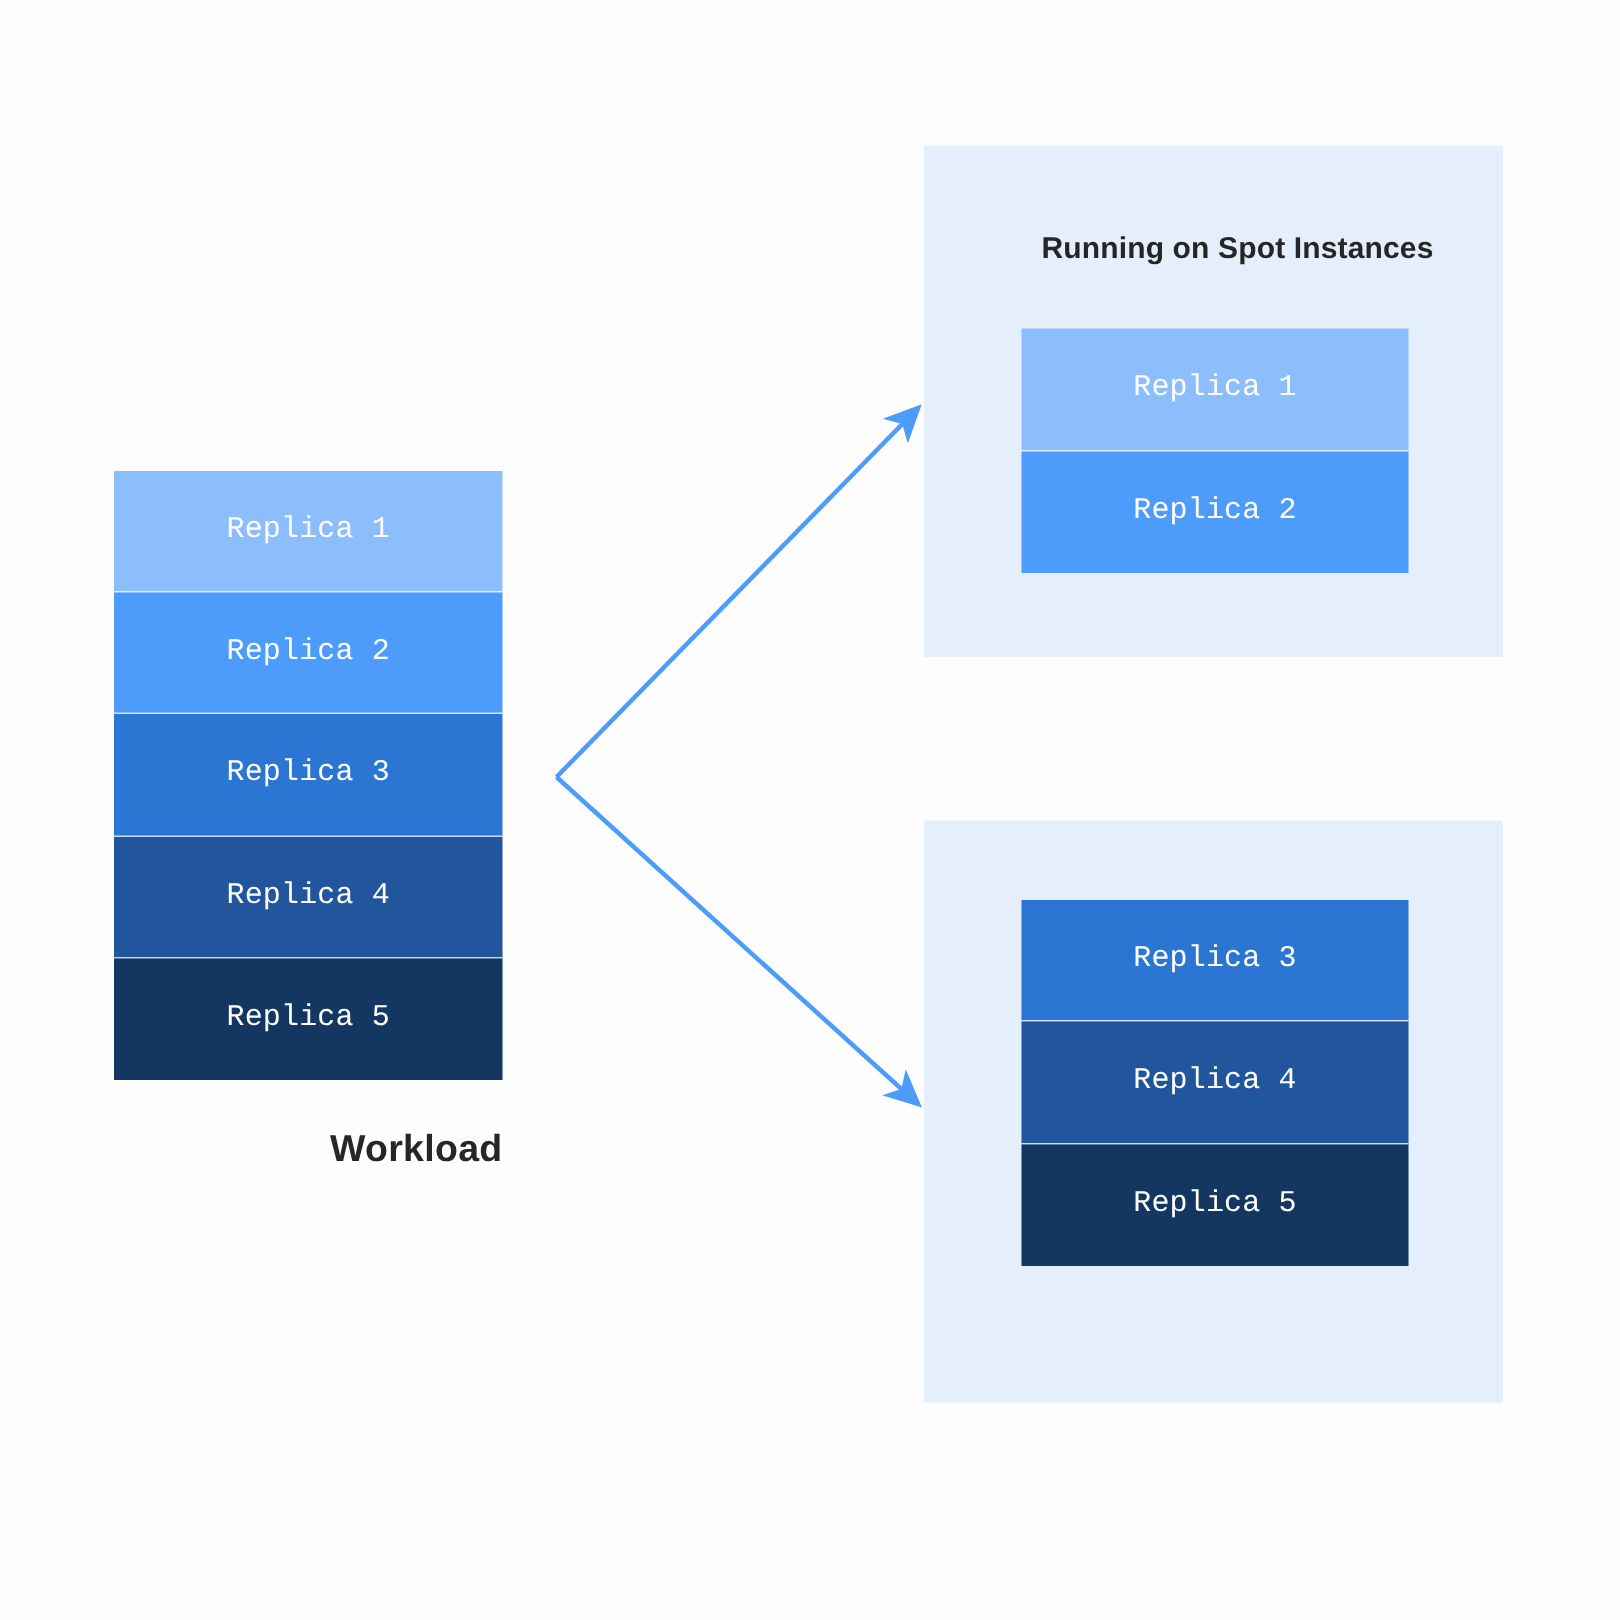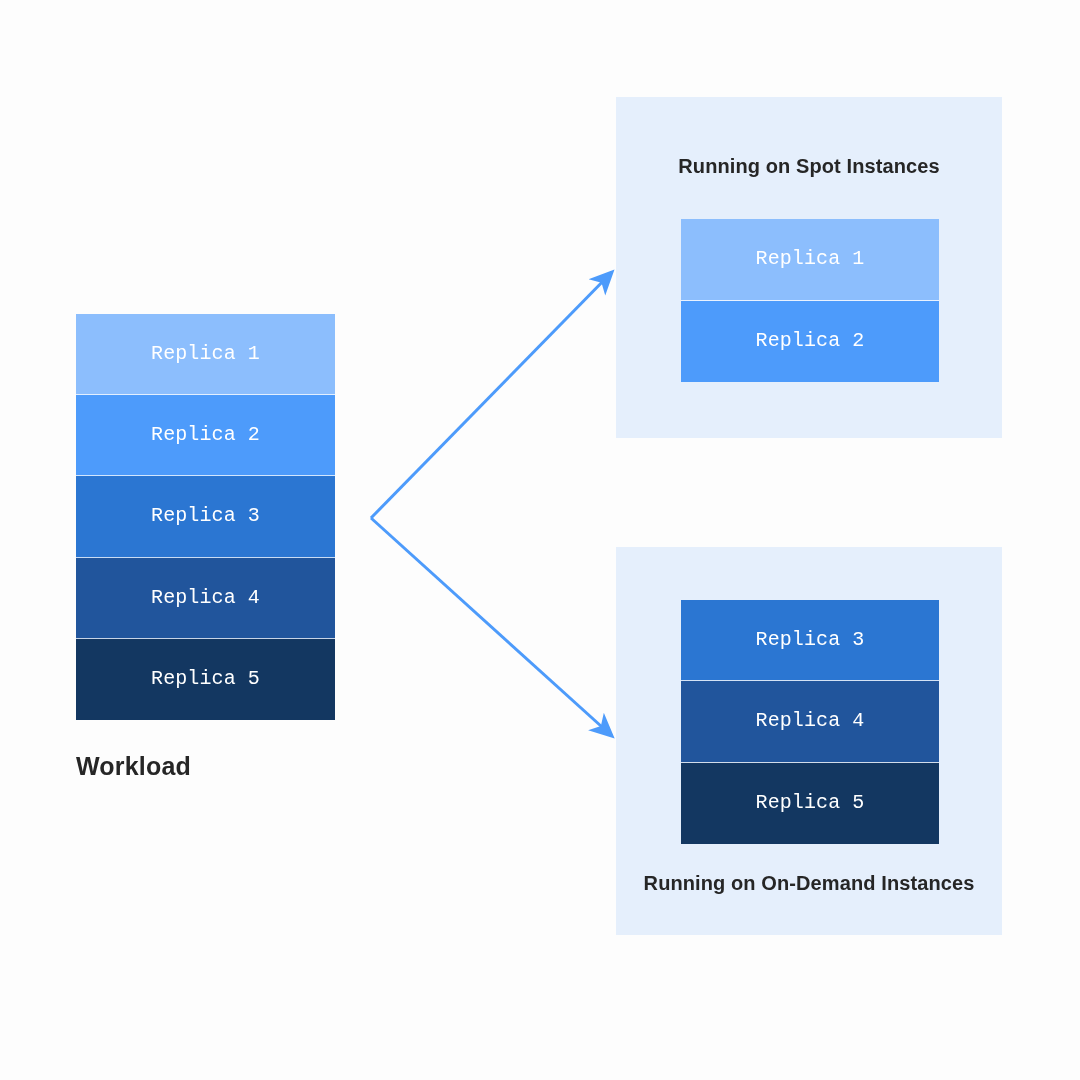--- a/index.html
+++ b/index.html
@@ -48,21 +48,21 @@
     line-height: 1;
     user-select: none;
     font-family: Liberation Mono, monospace;
   }
 
   #workload-caption {
     position: absolute;
     left: 76px;
     top: 752px;
     width: 259px;
-    text-align: left;
+    text-align: right;
     font-size: 25px;
     font-weight: 700;
     color: #262626;
     letter-spacing: 0.2px;
   }
 
   
   #arrow-layer {
     position: absolute;
     left: 0;
@@ -93,21 +93,21 @@
   .panel-title {
     position: absolute;
     left: 0;
     width: 386px;
     text-align: center;
     font-size: 20px;
     font-weight: 700;
     color: #262626;
     letter-spacing: 0.1px;
   }
-  #panel-spot-title { top: 155px; }
+  #panel-spot-title { top: 155px; padding-left: 16px; }
   #panel-ondemand-title { top: 872px; }
 
   .panel-stack {
     position: absolute;
     left: 681px;
     width: 258px;
   }
   #spot-stack {
     top: 219px;
     height: 163px;
@@ -177,21 +177,20 @@
     <div class="panel-band" style="background: rgb(140, 190, 253);">
       <span class="replica-label">Replica 1</span>
     </div>
     <div class="panel-band" style="background: rgb(77, 155, 251);">
       <span class="replica-label">Replica 2</span>
     </div>
   </div>
 
   <div class="panel" id="panel-ondemand" style="background: rgb(229, 239, 252);"></div>
 
-  <div class="panel-title" id="panel-ondemand-title" style="left:616px;">Running on On-Demand Instances</div>
 
   <div class="panel-stack" id="ondemand-stack">
     <div class="panel-band" style="background: rgb(43, 118, 210);">
       <span class="replica-label">Replica 3</span>
     </div>
     <div class="panel-band" style="background: rgb(33, 85, 156);">
       <span class="replica-label">Replica 4</span>
     </div>
     <div class="panel-band" style="background: rgb(19, 55, 97);">
       <span class="replica-label">Replica 5</span>

